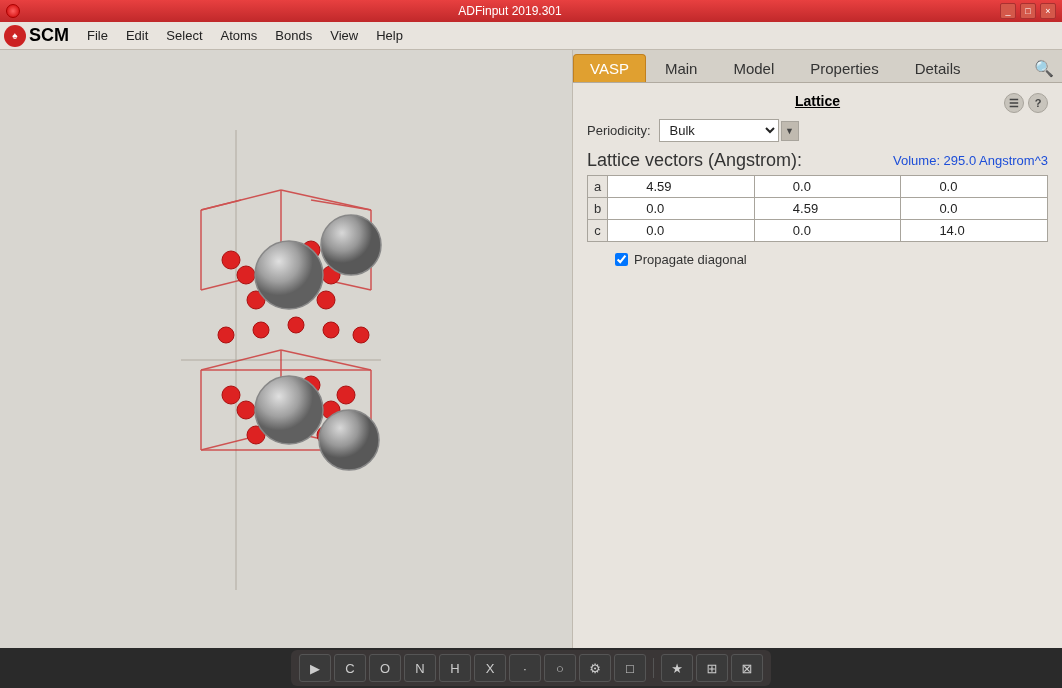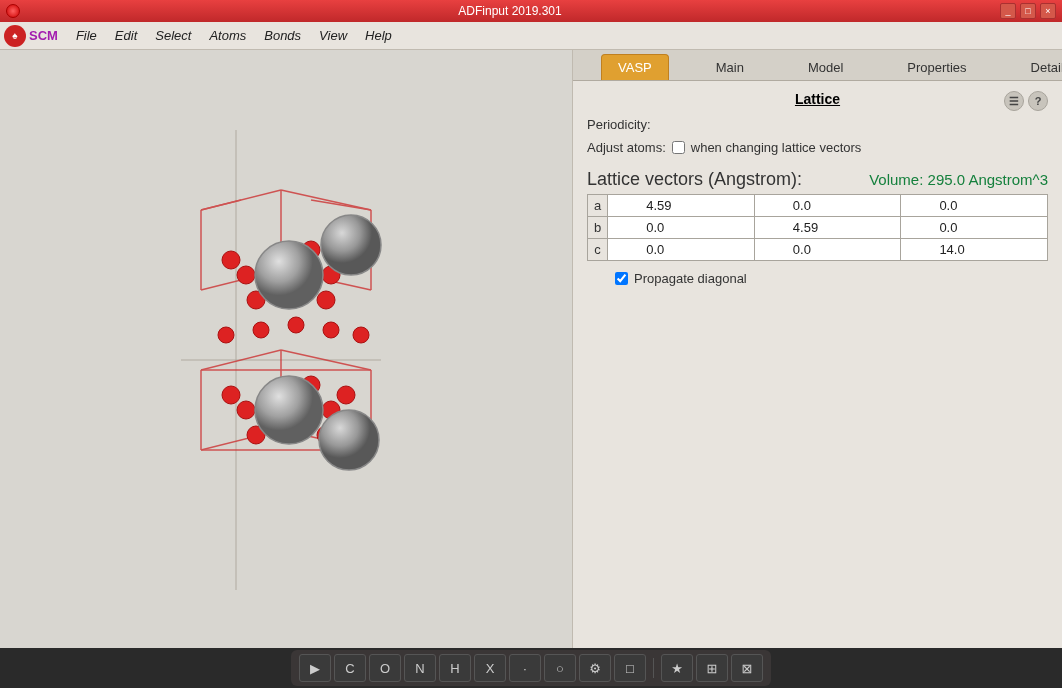--- a/index.html
+++ b/index.html
@@ -56,28 +56,27 @@
       display: flex; align-items: center; gap: 3px;
       margin-right: 8px;
     }
     .scm-icon {
       width: 22px; height: 22px;
       background: #cc2222;
       border-radius: 50%;
       display: flex; align-items: center; justify-content: center;
       color: white; font-size: 10px; font-weight: bold;
     }
-    .scm-text { font-weight: bold; font-size: 13px; color: #a21caf; }
+    .scm-text { font-weight: bold; font-size: 18px; color: #000000; }
     .menu-item {
       padding: 3px 8px;
       cursor: pointer;
       border-radius: 3px;
       color: #222;
       font-size: 13px;
-      font-style: italic;
     }
 
     
     #main-content {
       display: flex;
       height: calc(688px - 22px - 28px - 40px);
       background: #dcdad4;
     }
 
     
@@ -107,28 +106,27 @@
     #tab-bar {
       display: flex;
       align-items: center;
       background: #d4d0c8;
       border-bottom: 1px solid #b0aaa0;
       padding-top: 4px;
     }
     .tab {
       padding: 5px 16px;
       cursor: pointer;
-      font-size: 13px;
+      font-size: 15px;
       border: 1px solid transparent;
       border-bottom: none;
       border-radius: 4px 4px 0 0;
       margin-right: 2px;
       color: #333;
       background: #d4d0c8;
-      margin-left: 28px;
     }
     .tab.active {
       background: #e0a030;
       color: white;
       border-color: #c08020;
     }
     #tab-search {
       margin-left: auto;
       margin-right: 6px;
       width: 24px; height: 24px;
@@ -217,21 +215,21 @@
     #lattice-section {
       margin-top: 6px;
     }
     #lattice-header {
       display: flex;
       justify-content: space-between;
       align-items: center;
       margin-bottom: 4px;
     }
     #lattice-title { font-size: 18px; color: #333; }
-    #volume-text { font-size: 15px; color: #15803d; }
+    #volume-text { font-size: 13px; color: #1d4ed8; }
 
     #lattice-table {
       width: 100%;
       border-collapse: collapse;
       background: white;
       border: 1px solid #a8a49c;
     }
     #lattice-table td {
       border: 1px solid #a8a49c;
       padding: 3px 6px;
@@ -428,27 +426,31 @@
       <div id="panel-title">
         <span>Lattice</span>
         <div id="panel-title-icons">
           <div class="panel-icon-btn">☰</div>
           <div class="panel-icon-btn">?</div>
         </div>
       </div>
 
       <div class="form-row">
         <span class="form-label">Periodicity:</span>
+        <div class="form-select-wrapper">
+          <select class="form-select">
+            <option>Bulk</option>
+            <option>Slab</option>
+            <option>Wire</option>
+            <option>Molecule</option>
+          </select>
+          <div class="dropdown-arrow">▼</div>
+        </div>
       </div>
 
-      <div class="checkbox-row">
-        <span class="form-label">Adjust atoms:</span>
-        <input type="checkbox" class="form-checkbox" style="">
-        <span class="form-label">when changing lattice vectors</span>
-      </div>
 
       <div id="lattice-section">
         <div id="lattice-header">
           <span id="lattice-title">Lattice vectors (Angstrom):</span>
           <span id="volume-text">Volume: 295.0 Angstrom^3</span>
         </div>
         <table id="lattice-table">
           <tbody>
             <tr>
               <td>a</td>

